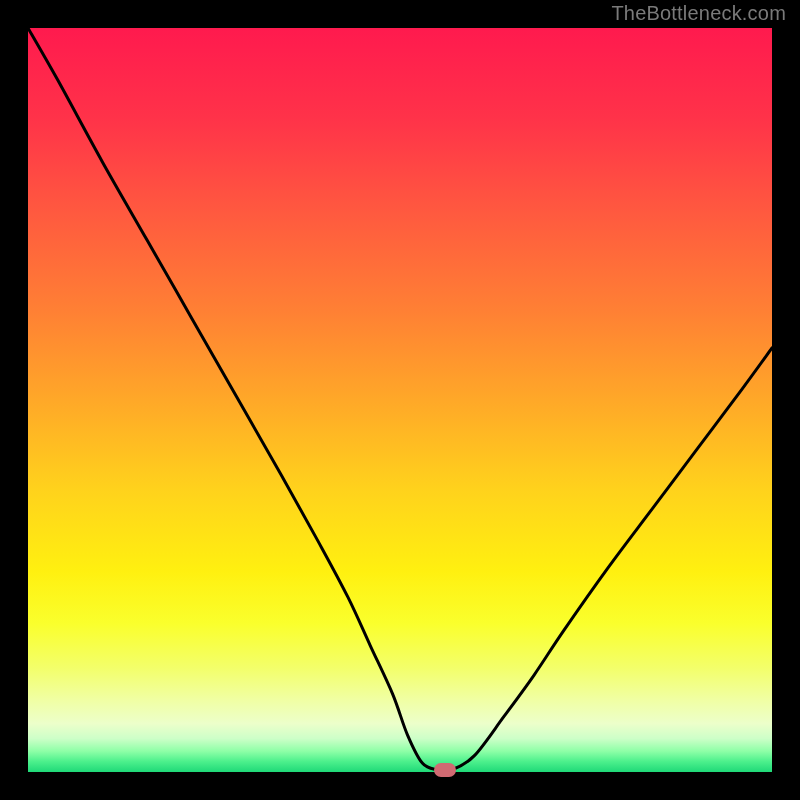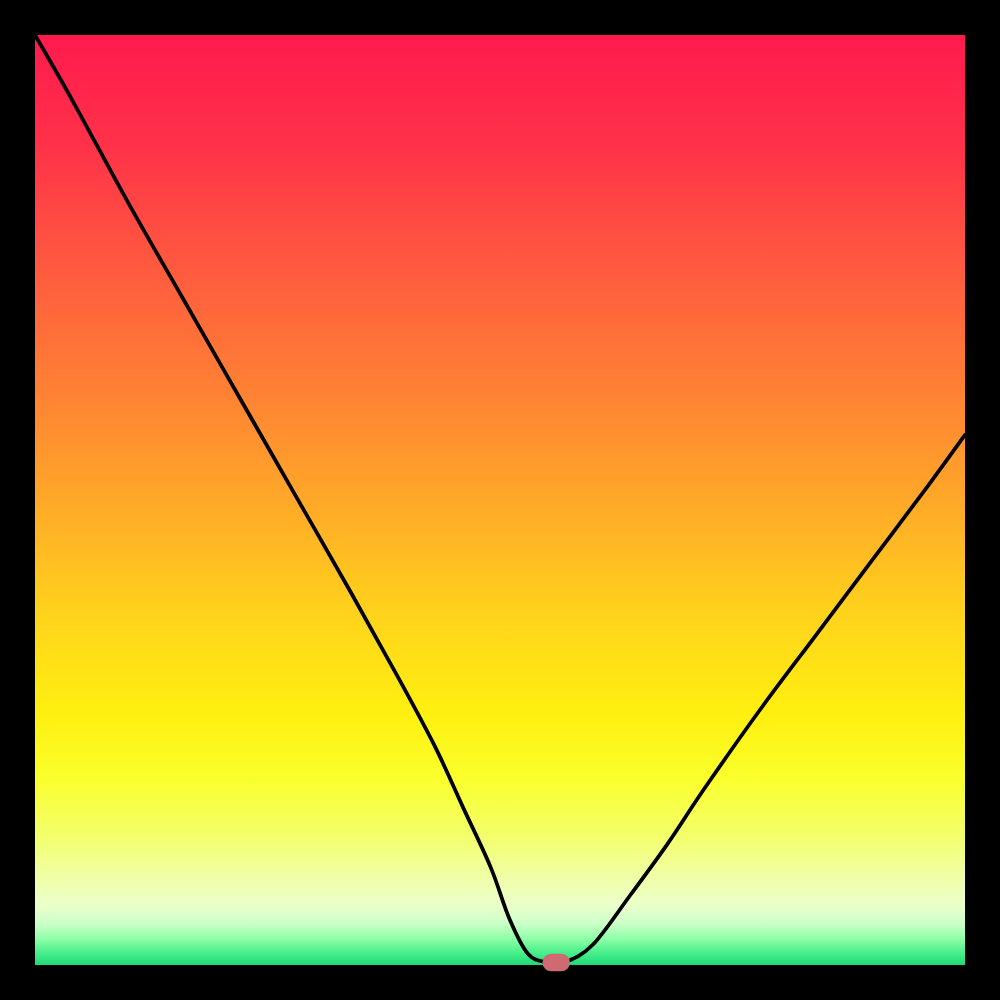--- a/index.html
+++ b/index.html
@@ -45,20 +45,21 @@
     width: 22px;
     height: 14px;
     border-radius: 7px;
     background: #d06a72;
     pointer-events: none;
   }
 </style>
 </head>
 <body>
 <div class="frame">
+  <div class="watermark">TheBottleneck.com</div>
   <div class="plot">
     <svg viewBox="0 0 744 744" preserveAspectRatio="none">
       <defs>
         <linearGradient id="bg-grad" x1="0" y1="0" x2="0" y2="1">
 
         <stop offset="0.00%" stop-color="#ff1a4e"></stop>
             <stop offset="12.00%" stop-color="#ff3249"></stop>
             <stop offset="25.00%" stop-color="#ff5a3f"></stop>
             <stop offset="38.00%" stop-color="#ff8034"></stop>
             <stop offset="50.00%" stop-color="#ffa828"></stop>

